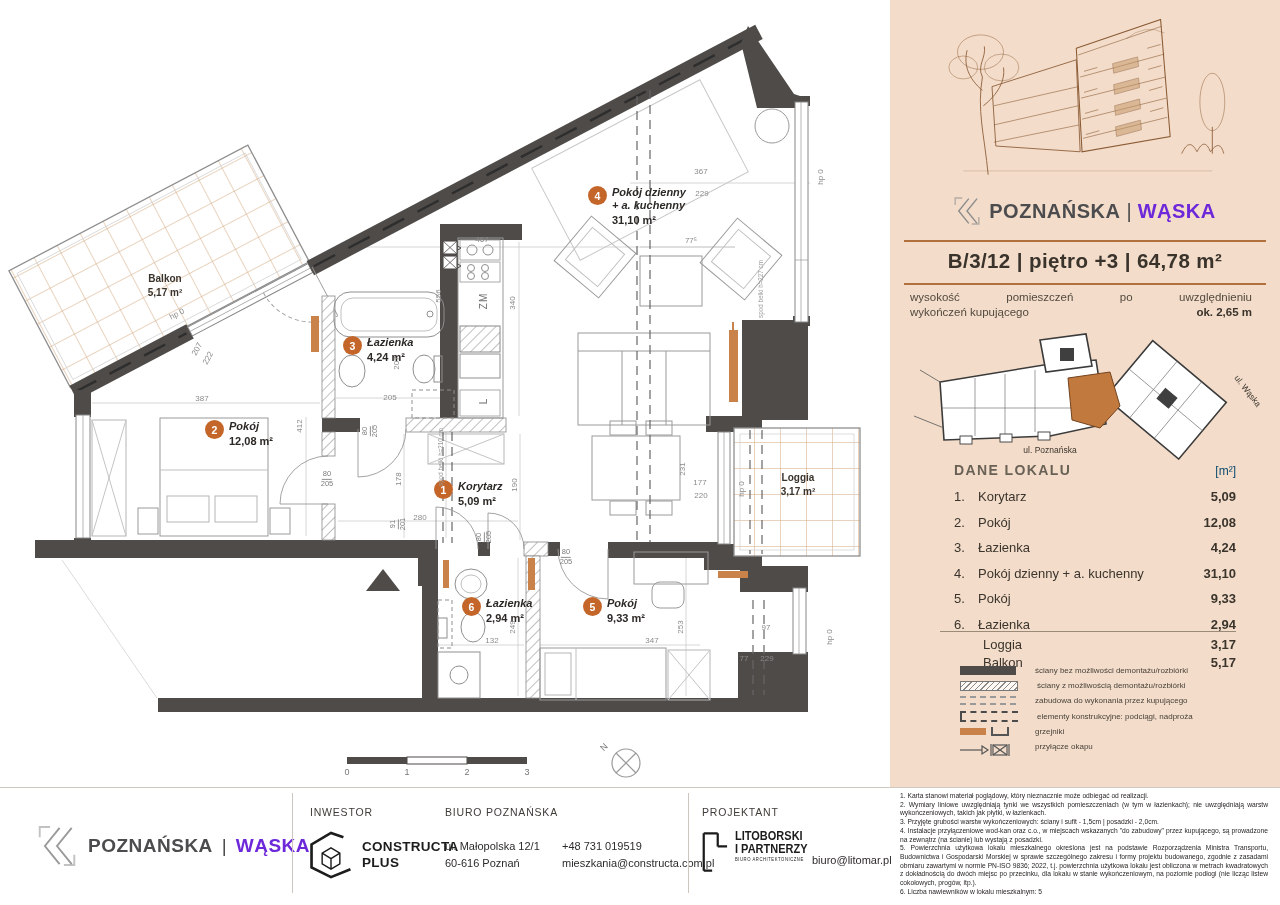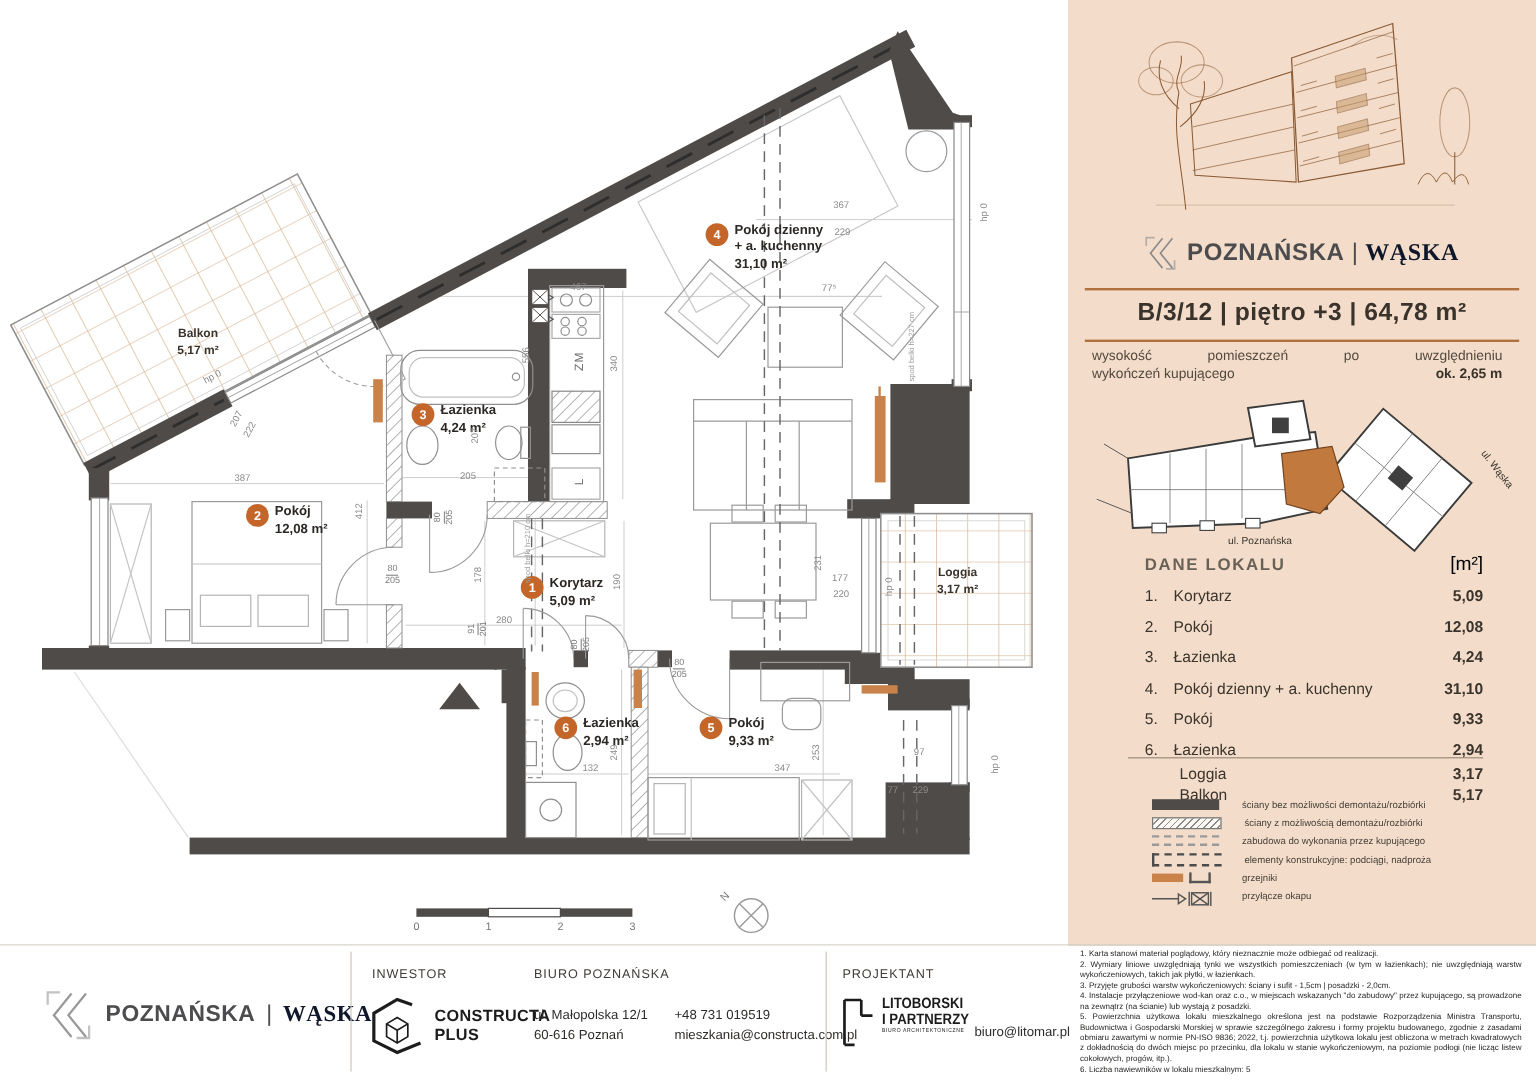--- a/index.html
+++ b/index.html
@@ -4,52 +4,52 @@
 <style>
   html,body{margin:0;padding:0;background:#fff;font-family:"Liberation Sans",sans-serif;}
   .page{position:relative;width:1280px;height:905px;overflow:hidden;background:#fff;}
   
   .plan{position:absolute;left:0;top:0;width:890px;height:795px;background:#fff;}
   .plan svg{position:absolute;left:0;top:0;}
   .rm{position:absolute;display:flex;align-items:flex-start;gap:5px;}
   .rnum{width:19px;height:19px;border-radius:50%;background:#c4662a;color:#fff;font-weight:bold;
         font-size:10.5px;display:flex;align-items:center;justify-content:center;flex:none;}
   .rtxt{display:flex;flex-direction:column;font-size:11px;line-height:1.2;color:#2c2825;}
-  .rname,.rname2{font-weight:bold;white-space:nowrap;}
+  .rname,.rname2{font-weight:bold;white-space:nowrap;font-style:italic;}
   .rname2:empty{display:none;}
   .rarea{font-weight:bold;margin-top:2px;}
   .outlab{position:absolute;text-align:center;font-size:10px;font-weight:bold;color:#3a332c;line-height:1.35;}
   .dim{position:absolute;font-size:8px;color:#8b8b8b;white-space:nowrap;transform:translate(-50%,-50%);}
   .dim.v{transform:translate(-50%,-50%) rotate(-90deg);}
   .dim.tiny{font-size:6.3px;color:#9a9a9a;}
   .dim.app{font-size:10px;color:#6f6f6f;letter-spacing:1px;}
   .dim.scl{font-size:9px;color:#777;}
   .frac{position:absolute;display:flex;flex-direction:column;align-items:center;font-size:7.5px;
         color:#7c7c7c;line-height:1.15;transform:translate(-50%,-50%);}
   .frac.v{transform:translate(-50%,-50%) rotate(-90deg);}
   .frac .ft{border-bottom:1px solid #8f8f8f;padding:0 1px;}
   
   .sidebar{position:absolute;left:890px;top:0;width:390px;height:788px;background:#f3ddca;}
   .sidebar .sketch{position:absolute;left:28px;top:10px;width:330px;height:182px;}
   .brandrow{position:absolute;left:0;top:196px;width:100%;display:flex;align-items:center;justify-content:center;gap:9px;}
   .brandrow .chev{width:26px;height:30px;}
   .b1{font-size:20px;font-weight:bold;color:#4c4c4e;letter-spacing:.5px;}
   .bsep{font-size:20px;color:#4c4c4e;font-weight:200;margin:0 -3px;}
-  .b2{font-size:20px;font-weight:bold;color:#0f172a;letter-spacing:.5px;font-family:Liberation Serif, serif;}
+  .b2{font-size:20px;font-weight:bold;color:#6d28d9;letter-spacing:.5px;}
   .rule{position:absolute;left:14px;right:14px;height:1.5px;background:#b0713c;}
   .r1{top:240px;} .r2{top:283px;}
   .unit-title{position:absolute;top:249px;width:100%;text-align:center;font-size:20.5px;font-weight:bold;color:#3a332c;letter-spacing:.4px;}
   .hnote{position:absolute;top:291px;left:20px;right:28px;font-size:11.5px;color:#53493e;}
   .hl1{text-align:justify;text-align-last:justify;}
   .hl2{display:flex;justify-content:space-between;margin-top:3px;}
   .hl2 b{color:#3a332c;}
   .minimap{position:absolute;left:10px;top:320px;width:370px;height:140px;}
   .thead{position:absolute;top:462px;left:64px;right:44px;display:flex;justify-content:space-between;align-items:baseline;}
   .ttitle{font-size:14px;font-weight:bold;letter-spacing:1.4px;color:#6a6156;text-align:right;}
-  .tunit{font-size:16px;color:#000000;}
+  .tunit{font-size:12px;color:#0c4a6e;}
   .trows{position:absolute;top:489px;left:64px;right:44px;}
   .trow{display:flex;font-size:13px;color:#3b342c;margin-bottom:10.6px;}
   .tno{width:24px;flex:none;}
   .tname{flex:1;}
   .tval{font-weight:600;}
   .tsep{position:absolute;top:631px;left:50px;right:44px;height:1px;background:#9a8a78;}
   .xrows{position:absolute;top:637px;left:64px;right:44px;}
   .xrow{display:flex;font-size:13px;color:#3b342c;margin-bottom:3px;}
   .xrow .tname{padding-left:29px;}
   .legend{position:absolute;top:666px;left:70px;right:10px;}

